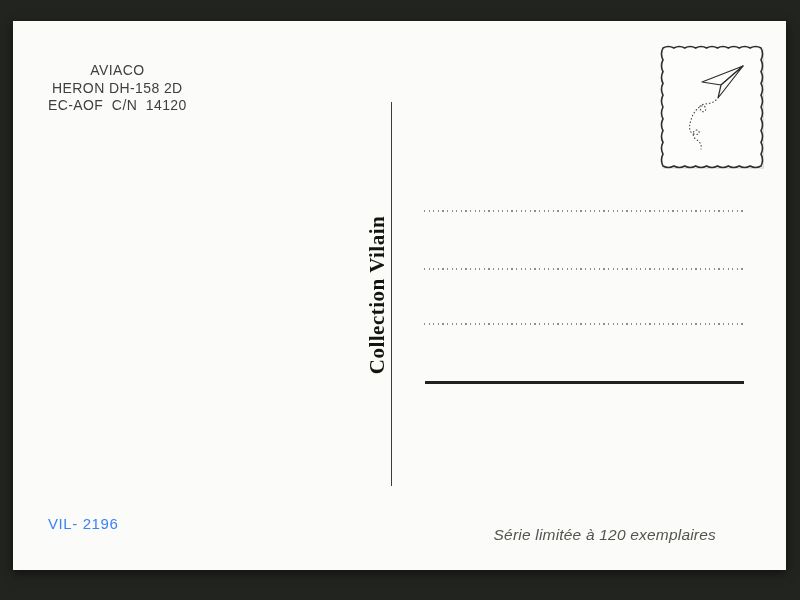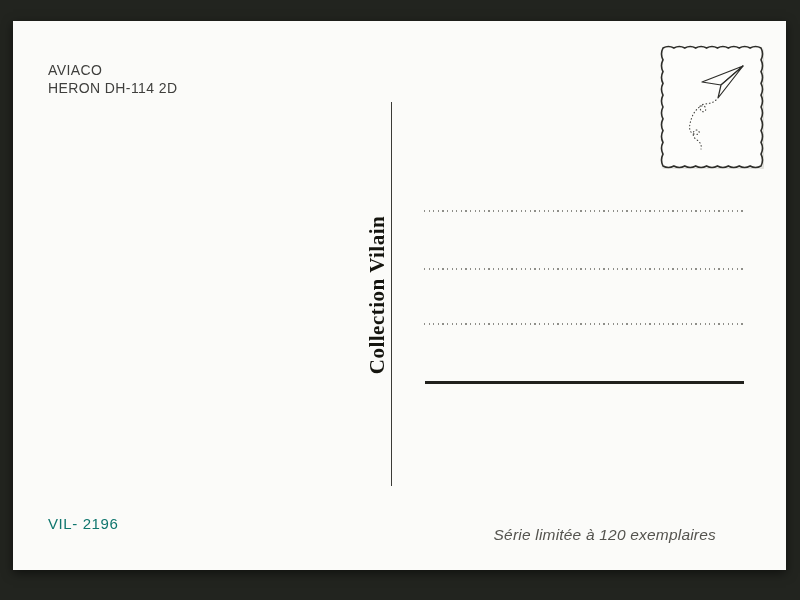--- a/index.html
+++ b/index.html
@@ -12,21 +12,21 @@
   }
   .card {
     position:absolute; left:13px; top:21px;
     width:773px; height:549px;
     background:#fbfbf9;
     box-shadow:0 3px 10px rgba(0,0,0,.55);
   }
   .info {
     position:absolute; left:35px; top:41px;
     font-size:14px; line-height:17.6px;
-    letter-spacing:.4px; color:#3f3f3d;
+    letter-spacing:.4px; color:#3f3f3d;text-align:center;
   }
   .info-line { white-space:pre; }
   .stamp { position:absolute; left:647px; top:24px; width:104px; height:124px; }
   .vdivider {
     position:absolute; left:378px; top:81px;
     width:1px; height:384px; background:#3b3b37;
   }
   .publisher {
     position:absolute; left:364px; top:274px;
     transform:translate(-50%,-50%) rotate(-90deg);
@@ -39,36 +39,37 @@
     position:absolute; left:411px; width:322px; height:1.5px;
     background-image:repeating-linear-gradient(to right, #8e8e89 0 1.2px, transparent 1.2px 4.6px);
   }
   .dl1 { top:189px; } .dl2 { top:247px; } .dl3 { top:302px; }
   .solid-line {
     position:absolute; left:412px; top:360px;
     width:319px; height:3px; background:#21211d;
   }
   .catalog {
     position:absolute; left:35px; top:494px;
-    font-size:15px; letter-spacing:.6px; color:#0f766e;
+    font-size:15px; letter-spacing:.6px; color:#3b82f6;
   }
   .edition {
     position:absolute; right:70px; top:505px;
     font-style:italic; font-size:15.5px;
     letter-spacing:.2px; color:#55544f;
   }
 </style>
 </head>
 <body>
 
 <div class="card">
 
   <div class="info">
     <div class="info-line">AVIACO</div>
-    <div class="info-line">HERON DH-114 2D</div>
+    <div class="info-line">HERON DH-158 2D</div>
+    <div class="info-line">EC-AOF  C/N  14120</div>
   </div>
 
   <svg class="stamp" viewBox="0 0 104 124" xmlns="http://www.w3.org/2000/svg">
     <defs>
       <filter id="softblur" x="-20%" y="-20%" width="140%" height="140%">
         <feGaussianBlur stdDeviation="0.8"></feGaussianBlur>
       </filter>
     </defs>
     <path d="M3,3 q5.44,-3 10.89,0 q5.44,-3 10.89,0 q5.44,-3 10.89,0 q5.44,-3 10.89,0 q5.44,-3 10.89,0 q5.44,-3 10.89,0 q5.44,-3 10.89,0 q5.44,-3 10.89,0 q5.44,-3 10.89,0 q3,5.9 0,11.8 q3,5.9 0,11.8 q3,5.9 0,11.8 q3,5.9 0,11.8 q3,5.9 0,11.8 q3,5.9 0,11.8 q3,5.9 0,11.8 q3,5.9 0,11.8 q3,5.9 0,11.8 q3,5.9 0,11.8 q-5.44,3 -10.89,0 q-5.44,3 -10.89,0 q-5.44,3 -10.89,0 q-5.44,3 -10.89,0 q-5.44,3 -10.89,0 q-5.44,3 -10.89,0 q-5.44,3 -10.89,0 q-5.44,3 -10.89,0 q-5.44,3 -10.89,0 q-3,-5.9 0,-11.8 q-3,-5.9 0,-11.8 q-3,-5.9 0,-11.8 q-3,-5.9 0,-11.8 q-3,-5.9 0,-11.8 q-3,-5.9 0,-11.8 q-3,-5.9 0,-11.8 q-3,-5.9 0,-11.8 q-3,-5.9 0,-11.8 q-3,-5.9 0,-11.8 Z" transform="translate(1.6,2.6)" fill="none" stroke="#c6c6bf" stroke-width="2" opacity="0.8" filter="url(#softblur)"></path>
     <path d="M3,3 q5.44,-3 10.89,0 q5.44,-3 10.89,0 q5.44,-3 10.89,0 q5.44,-3 10.89,0 q5.44,-3 10.89,0 q5.44,-3 10.89,0 q5.44,-3 10.89,0 q5.44,-3 10.89,0 q5.44,-3 10.89,0 q3,5.9 0,11.8 q3,5.9 0,11.8 q3,5.9 0,11.8 q3,5.9 0,11.8 q3,5.9 0,11.8 q3,5.9 0,11.8 q3,5.9 0,11.8 q3,5.9 0,11.8 q3,5.9 0,11.8 q3,5.9 0,11.8 q-5.44,3 -10.89,0 q-5.44,3 -10.89,0 q-5.44,3 -10.89,0 q-5.44,3 -10.89,0 q-5.44,3 -10.89,0 q-5.44,3 -10.89,0 q-5.44,3 -10.89,0 q-5.44,3 -10.89,0 q-5.44,3 -10.89,0 q-3,-5.9 0,-11.8 q-3,-5.9 0,-11.8 q-3,-5.9 0,-11.8 q-3,-5.9 0,-11.8 q-3,-5.9 0,-11.8 q-3,-5.9 0,-11.8 q-3,-5.9 0,-11.8 q-3,-5.9 0,-11.8 q-3,-5.9 0,-11.8 q-3,-5.9 0,-11.8 Z" fill="#fdfdfb" stroke="#2e2e2a" stroke-width="1.6"></path>

